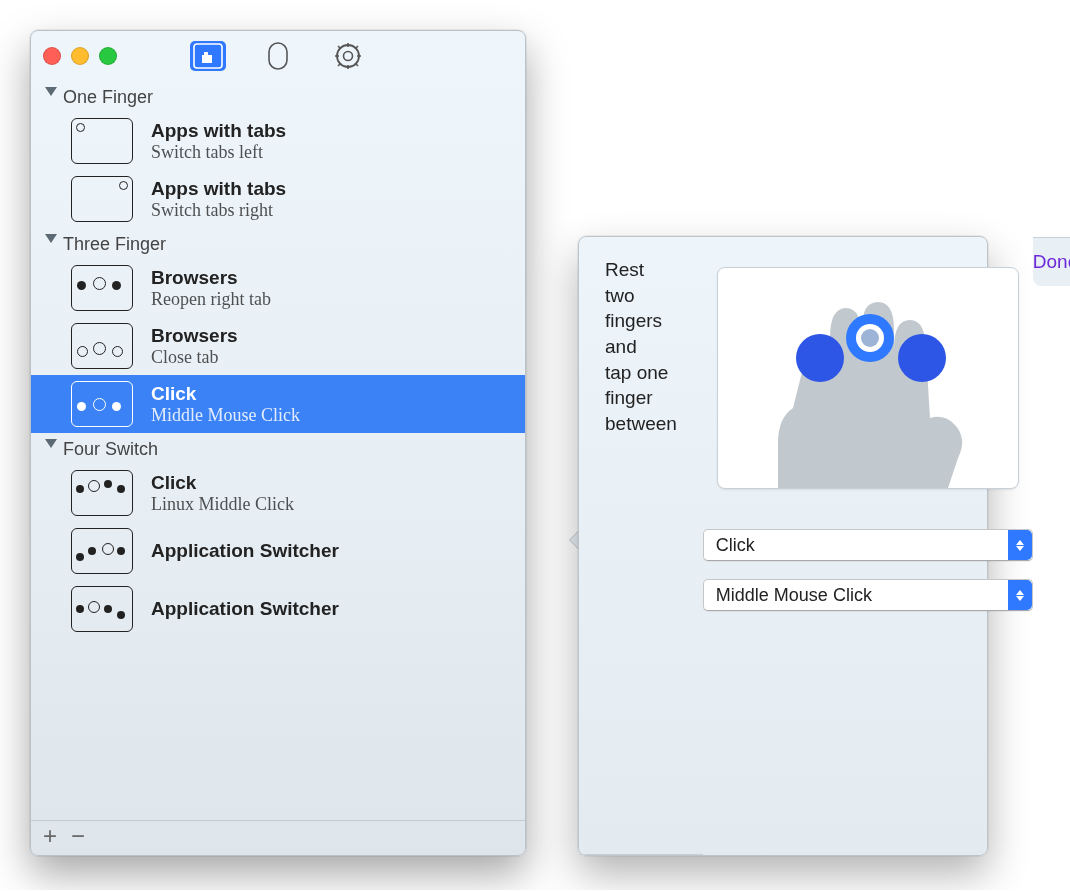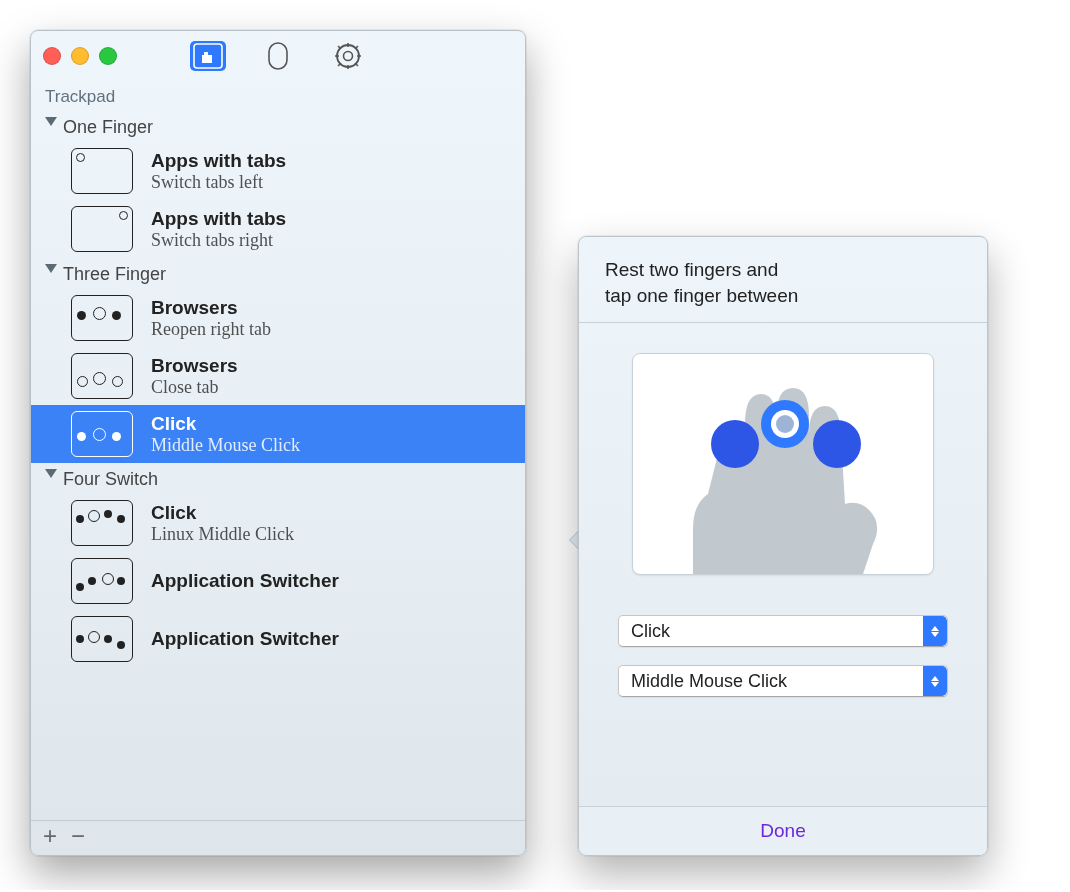--- a/index.html
+++ b/index.html
@@ -127,21 +127,21 @@
     position:absolute;
     left:548px;
     top:206px;
     width:408px;
     height:618px;
     background:linear-gradient(#edf4fa, #e3ebf1);
     border:1px solid #bcc5cc;
     border-radius:8px;
     box-shadow: 0 18px 40px rgba(0,0,0,0.30), 0 0 0 1px rgba(0,0,0,0.05);
     display:flex;
-    flex-direction:column;
+    flex-direction:row;
   }
   .right-header{
     padding:20px 26px 14px 26px;
     font-size:19px;
     color:#222;
     line-height:1.35;
     border-bottom:1px solid #c7d0d7;
   }
   .right-body{flex:1;display:flex;flex-direction:column;align-items:center;}
   .gesture-area{
@@ -231,21 +231,20 @@
                   <line x1="21" y1="21" x2="24" y2="24"></line>
                 <line x1="24" y1="4" x2="21" y2="7"></line>
                   <line x1="7" y1="21" x2="4" y2="24"></line>
               </g>
             </svg>
           </div>
         </div>
       </div>
     </div>
 
-    <div class="sub-label">Trackpad</div>
 
     <div class="list">
 
       <div class="section-header">
         <span class="disclosure"></span>
         <span>One Finger</span>
       </div>
       <div class="row">
         <div class="glyph">
           <span class="dot" style="left:4px;top:4px;width:7px;height:7px;border:1.4px solid #222"></span>

